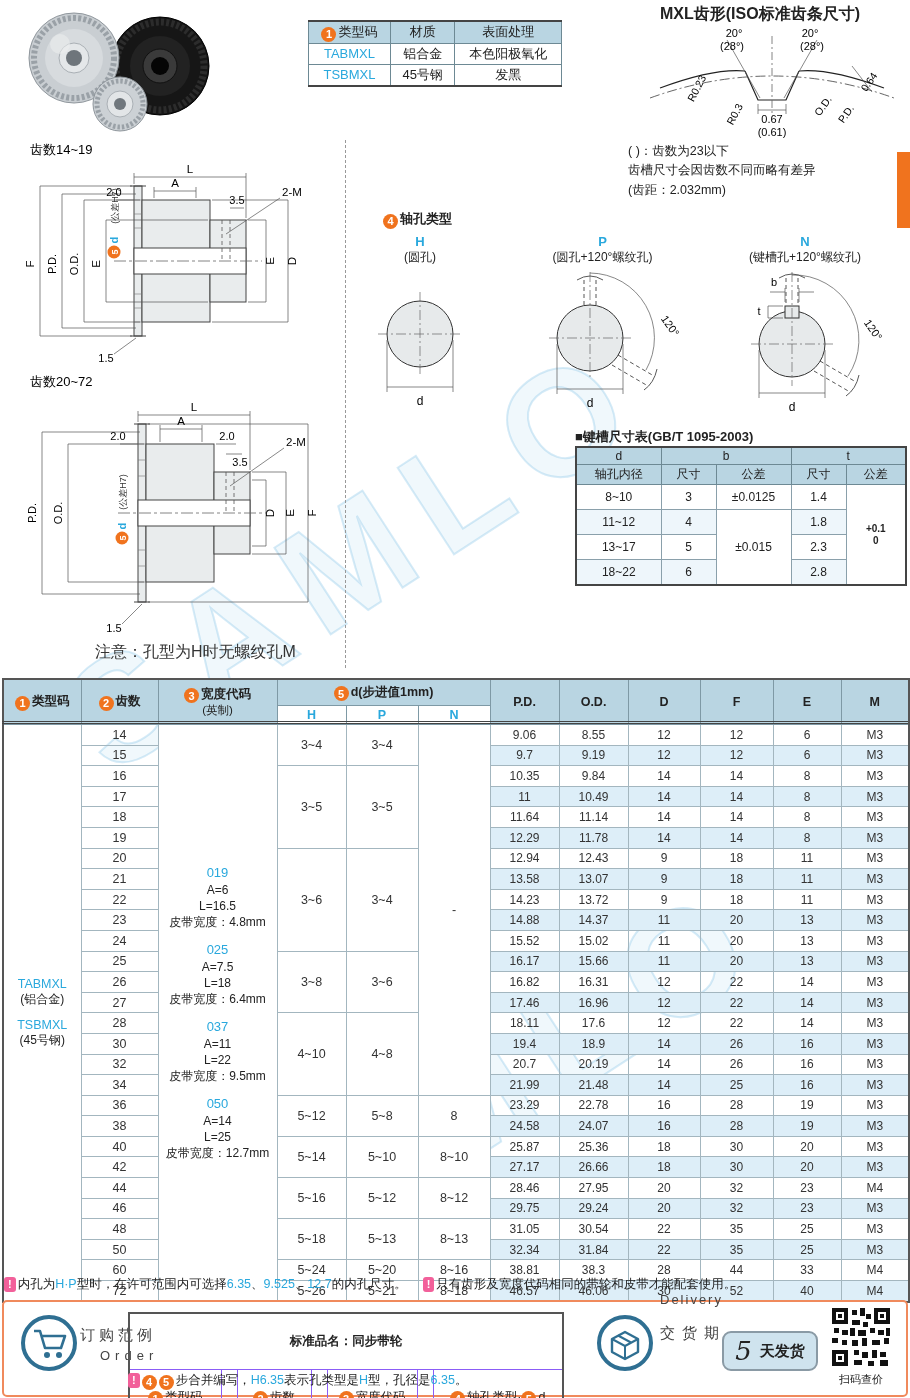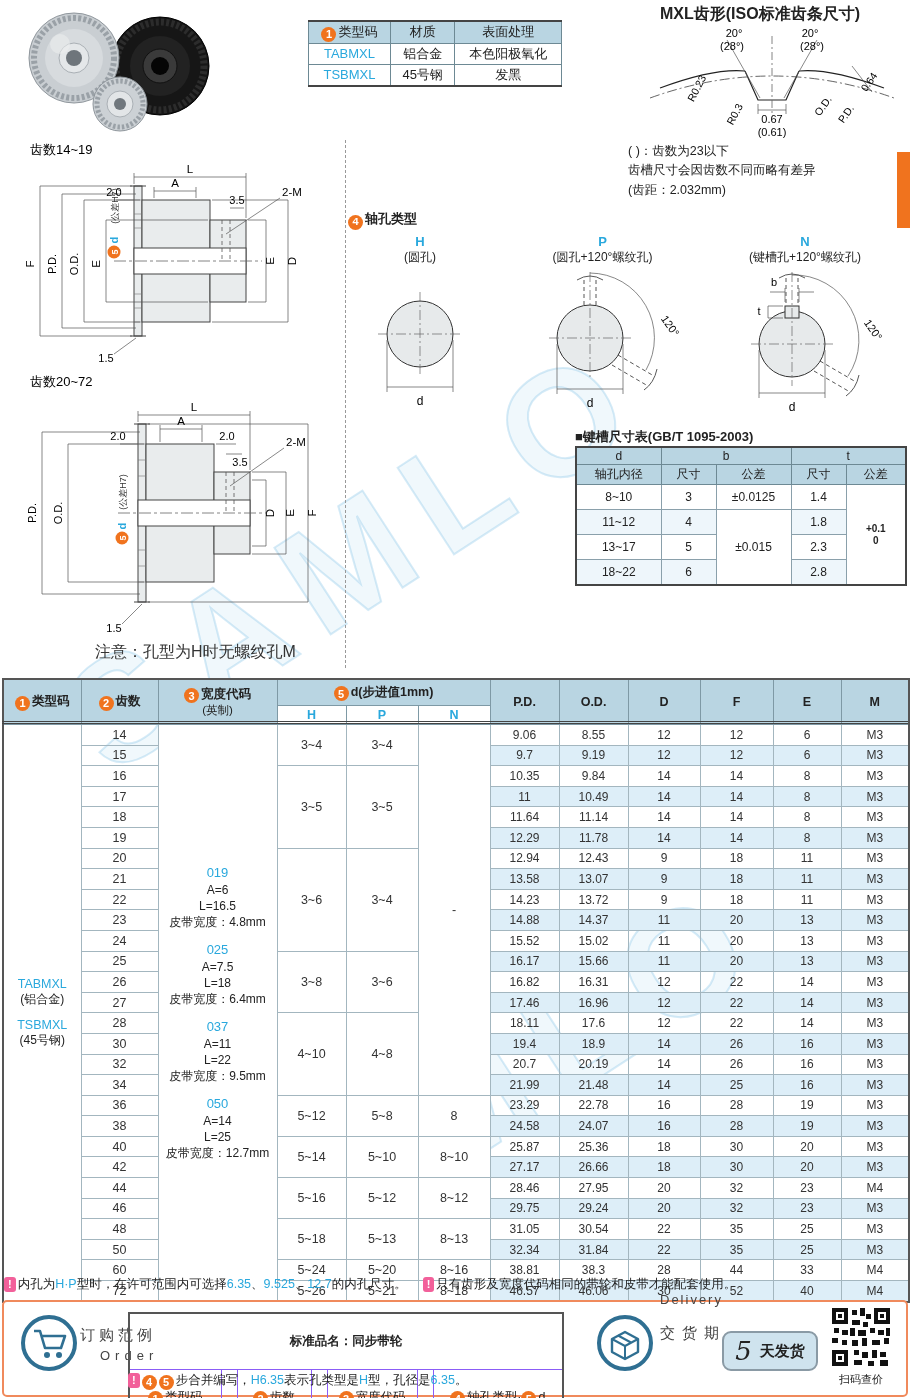--- a/index.html
+++ b/index.html
@@ -293,21 +293,21 @@
     <text x="48" y="125" font-size="11" text-anchor="middle" transform="rotate(-90 48 125)">O.D.</text>
     <text x="260" y="125" font-size="11.5" text-anchor="middle" transform="rotate(-90 260 125)">D</text>
     <text x="280" y="125" font-size="11.5" text-anchor="middle" transform="rotate(-90 280 125)">E</text>
     <text x="302" y="125" font-size="11.5" text-anchor="middle" transform="rotate(-90 302 125)">F</text>
     <text x="100" y="244" font-size="11" text-anchor="middle">1.5</text>
   </svg>
   <div class="abs d2-note" style="left:95px;top:642px;">注意：孔型为H时无螺纹孔M</div>
 
   <div class="abs divider" style="left:345px;top:140px;height:528px;"></div>
 
-  <div class="abs shaft-title" style="left:348px;top:210px;font-family:Liberation Mono, monospace;">
+  <div class="abs shaft-title" style="left:383px;top:210px;">
     <span class="badge">4</span><span>轴孔类型</span>
   </div>
 
   <div class="abs" style="left:360px;top:234px;width:120px;">
     <div class="t-code cy">H</div>
     <div class="t-desc">(圆孔)</div>
     <svg width="120" height="150" viewBox="0 0 120 150">
       <circle cx="60" cy="68" r="33" fill="#e7eaeb" stroke="#333"></circle>
       <line x1="18" y1="68" x2="102" y2="68" stroke="#666" stroke-width="0.7" stroke-dasharray="10 3 2 3"></line>
       <line x1="60" y1="26" x2="60" y2="110" stroke="#666" stroke-width="0.7" stroke-dasharray="10 3 2 3"></line>

